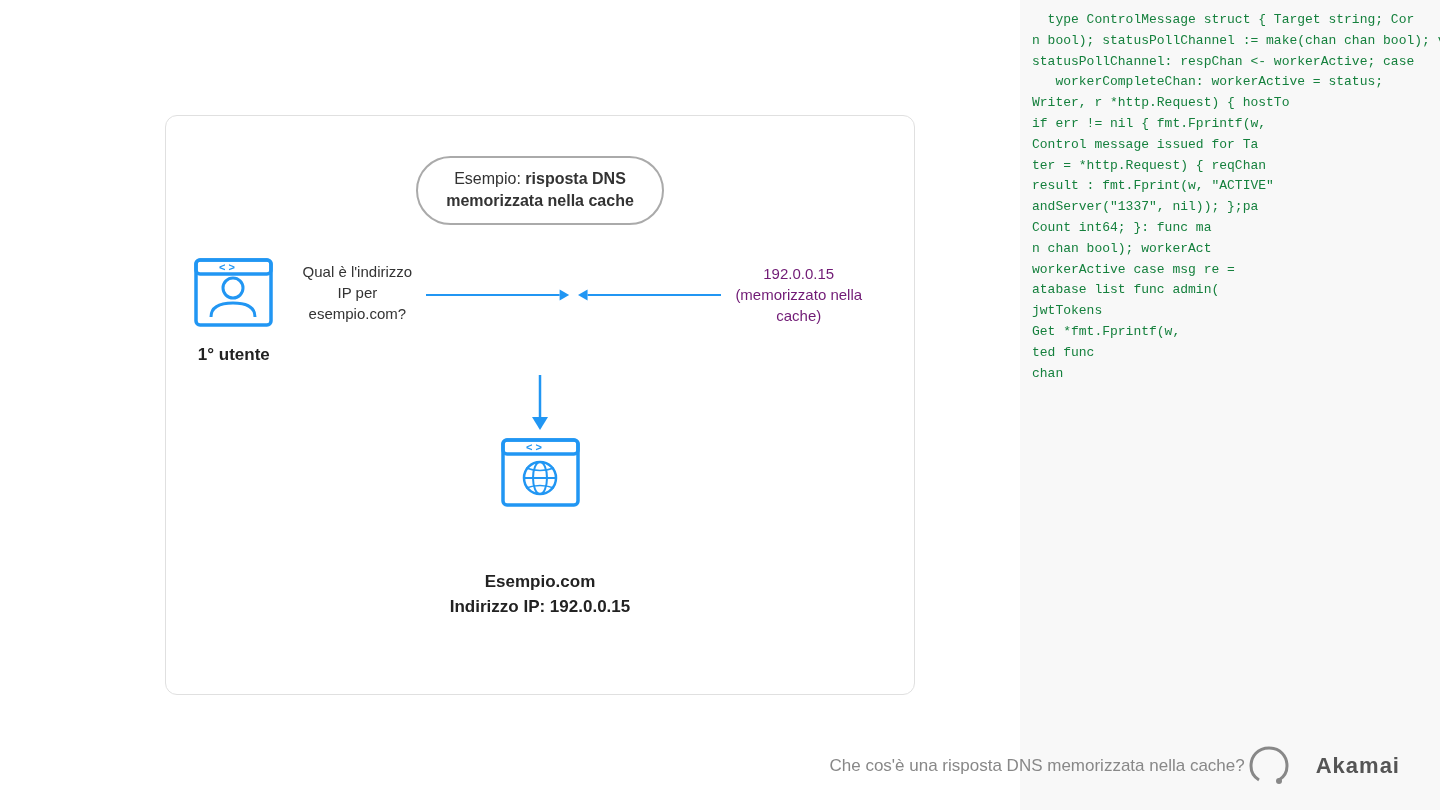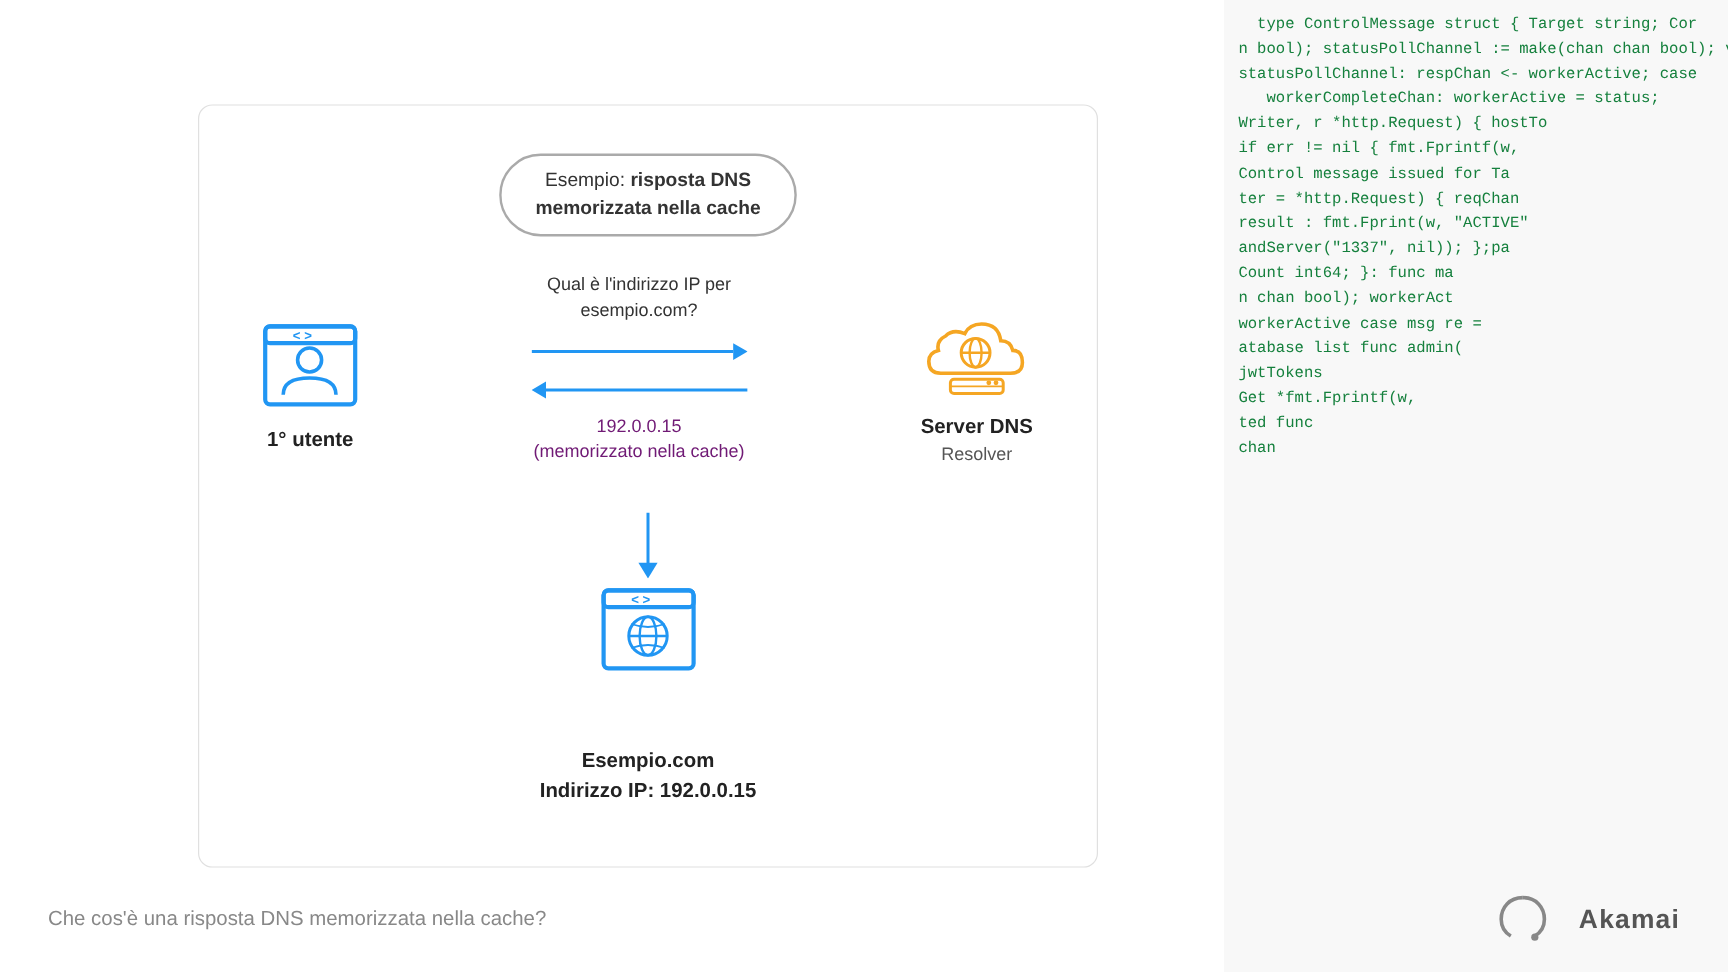--- a/index.html
+++ b/index.html
@@ -89,21 +89,21 @@
 
     .icon-sublabel {
       font-size: 15px;
       color: #555555;
       text-align: center;
     }
 
     
     .arrows-column {
       display: flex;
-      flex-direction: column;
+      flex-direction: row;
       align-items: center;
       justify-content: space-between;
       gap: 8px;
       flex: 1;
       margin: 0 20px;
       padding-bottom: 30px;
     }
 
     .question-text {
       font-size: 15px;
@@ -152,21 +152,21 @@
     }
 
     
     .page-footer {
       position: absolute;
       bottom: 20px;
       left: 0;
       right: 0;
       display: flex;
       align-items: center;
-      justify-content: space-between;
+      justify-content: flex-end;
       padding: 0 40px;
     }
 
     .footer-question {
       font-size: 17px;
       color: #888888;
     }
 
     .akamai-logo {
       display: flex;
@@ -245,39 +245,20 @@
           <polygon points="168,5 180,12 168,19" fill="#2196F3"></polygon>
         </svg>
 
         <svg class="arrow-left" viewBox="0 0 180 24">
           <line x1="180" y1="12" x2="12" y2="12" stroke="#2196F3" stroke-width="2.5"></line>
           <polygon points="12,5 0,12 12,19" fill="#2196F3"></polygon>
         </svg>
         <div class="cached-ip">192.0.0.15<br>(memorizzato nella cache)</div>
       </div>
 
-      <div class="icon-box">
-        <svg width="100" height="80" viewBox="0 0 100 80">
-
-          <path d="M20 55 Q10 55 10 45 Q10 38 18 36 Q16 28 24 24 Q30 18 40 22 Q44 14 54 14 Q68 14 70 28 Q78 28 80 36 Q88 36 88 46 Q88 55 78 55 Z" fill="none" stroke="#F5A623" stroke-width="3" fill-opacity="0"></path>
-
-          <circle cx="49" cy="38" r="12" fill="none" stroke="#F5A623" stroke-width="2.5"></circle>
-          <ellipse cx="49" cy="38" rx="5" ry="12" fill="none" stroke="#F5A623" stroke-width="2"></ellipse>
-          <line x1="37" y1="38" x2="61" y2="38" stroke="#F5A623" stroke-width="2"></line>
-
-          <rect x="28" y="60" width="44" height="12" rx="3" fill="none" stroke="#F5A623" stroke-width="2.5"></rect>
-          <line x1="28" y1="66" x2="72" y2="66" stroke="#F5A623" stroke-width="1.5"></line>
-          <circle cx="66" cy="63" r="2" fill="#F5A623"></circle>
-          <circle cx="60" cy="63" r="2" fill="#F5A623"></circle>
-        </svg>
-        <div class="dns-label-area">
-          <div class="icon-label">Server DNS</div>
-          <div class="icon-sublabel">Resolver</div>
-        </div>
-      </div>
 
     </div>
 
     <div class="down-arrow-section">
       <svg width="30" height="55" viewBox="0 0 30 55">
         <line x1="15" y1="0" x2="15" y2="44" stroke="#2196F3" stroke-width="2.5"></line>
         <polygon points="7,42 15,55 23,42" fill="#2196F3"></polygon>
       </svg>
     </div>
 

